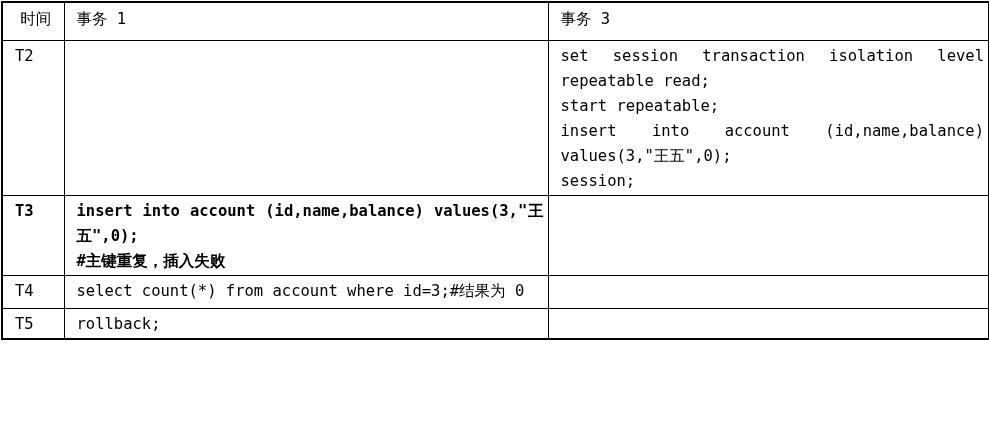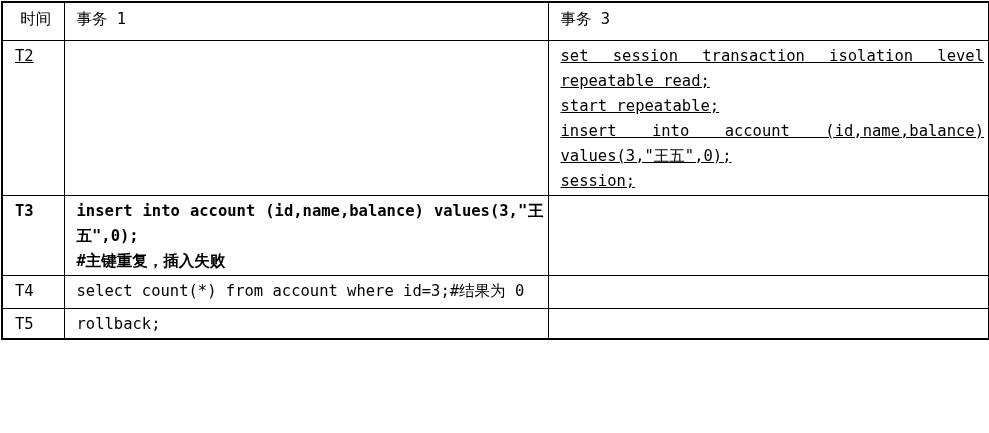--- a/index.html
+++ b/index.html
@@ -52,21 +52,21 @@
   td.time-cell {
     padding-left: 9px;
   }
   td.code-cell .stmt {
     margin: 0;
     text-align: justify;
     overflow-wrap: break-word;
   }
   
   tr.row-t1 { height: 102px; }
-  tr.row-t2 { height: 150px; text-decoration: underline; }
+  tr.row-t2 { height: 150px; }
   tr.row-t3 { height: 75px; font-weight: bold;  }
   tr.row-t4 { height: 33px;  }
   tr.row-t5 { height: 31px;  }
 </style>
 </head>
 <body>
 
 <div class="page">
   <table class="tx-table">
     <colgroup>

